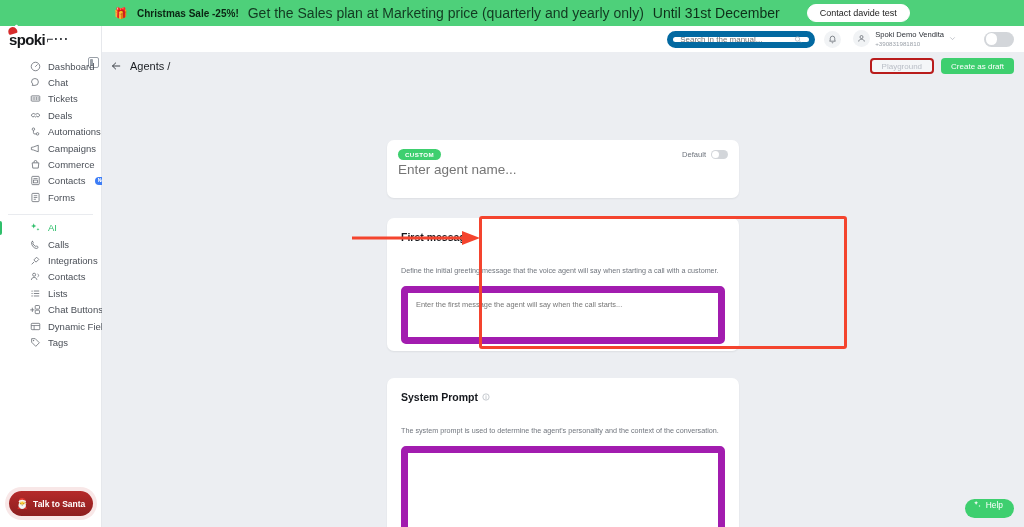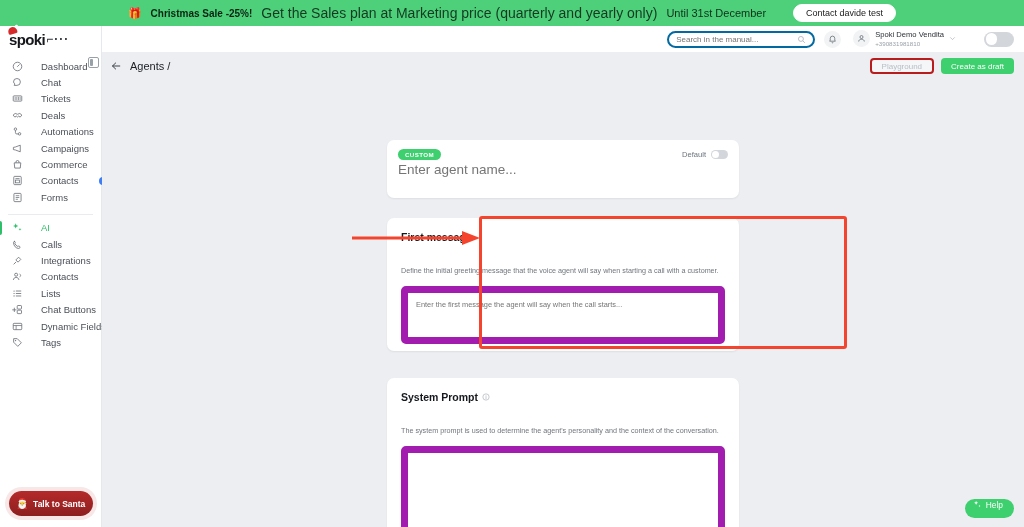--- a/index.html
+++ b/index.html
@@ -14,21 +14,21 @@
   
   .promo-banner {
     position: absolute; top: 0; left: 0; width: 1024px; height: 26px;
     background: #4ed07a;
     display: flex; align-items: center; justify-content: center; gap: 9px;
     color: #0c2a17; font-size: 9.5px; white-space: nowrap;
   }
   .promo-gift { font-size: 11px; line-height: 1; }
   .promo-title { font-weight: bold; font-size: 10px; color: #0a2413; }
   .promo-sub { font-size: 14px; color: #123a21; }
-  .promo-until { font-size: 11px; color: #0e3019; }
+  .promo-until { font-size: 14px; color: #0e3019; }
   .promo-cta {
     margin-left: 18px; background: #ffffff; border-radius: 20px;
     padding: 3px 12px; font-size: 9px; color: #1a1a1a; border: 1px solid #ffffff;
     cursor: pointer;
   }
 
   
   .sidebar {
     position: absolute; top: 26px; left: 0; width: 102px; height: 501px;
     background: #ffffff; border-right: 1px solid #e6e8ec;
@@ -53,22 +53,22 @@
   }
   .collapse-btn::after {
     content: ""; position: absolute; left: 1.3px; top: 0.6px;
     width: 3px; height: 7.2px; background: #9aa0a8; border-radius: 1px;
   }
 
   .nav { padding-top: 6px; }
   .nav-group { padding: 0 0 5px 0; }
   .nav-sep { height: 1px; background: #e9ebef; margin: 3px 8px 5px 8px; }
   .nav-item {
-    position: relative; display: flex; align-items: center; gap: 18px;
-    height: 16.4px; padding: 0 8px 0 12px; margin-bottom: 0;
+    position: relative; display: flex; align-items: center; gap: 7px;
+    height: 16.4px; padding: 0 8px 0 30px; margin-bottom: 0;
     font-size: 9.5px; color: #4a4f57; cursor: pointer; white-space: nowrap; text-align: center;
   }
   .nav-item .ic { width: 11px; height: 11px; flex: 0 0 11px; display: block; }
   .nav-item.active { color: #2fbf6b; }
   .nav-item.active::before {
     content: ""; position: absolute; left: 0; top: 1px; width: 2.2px; height: 14px;
     background: #2fbf6b; border-radius: 0 2px 2px 0;
   }
   .badge-new {
     background: #3d7df6; color: #fff; font-size: 5px; font-weight: bold;
@@ -84,21 +84,21 @@
   }
   .santa-emoji { font-size: 10px; line-height: 1; }
 
   
   .topbar {
     position: absolute; top: 26px; left: 102px; width: 922px; height: 26px;
     background: #ffffff; display: flex; align-items: center; justify-content: flex-end;
     padding-right: 10px; gap: 9px;
   }
   .search-box {
-    width: 148px; height: 17px; border: 2px solid #0369a1; border-radius: 10px;
+    width: 148px; height: 17px; border: 6px solid #0369a1; border-radius: 10px;
     display: flex; align-items: center; padding: 0 7px; gap: 4px; background: #fff;
   }
   .search-box input {
     border: none; outline: none; font-size: 8px; color: #9aa0a8; flex: 1;
     font-family: "Liberation Sans", sans-serif; background: transparent;
   }
   .mini-ic { width: 9px; height: 9px; display: block; }
   .icon-btn {
     width: 17px; height: 17px; border-radius: 50%; background: #f1f3f5;
     display: flex; align-items: center; justify-content: center; cursor: pointer;

